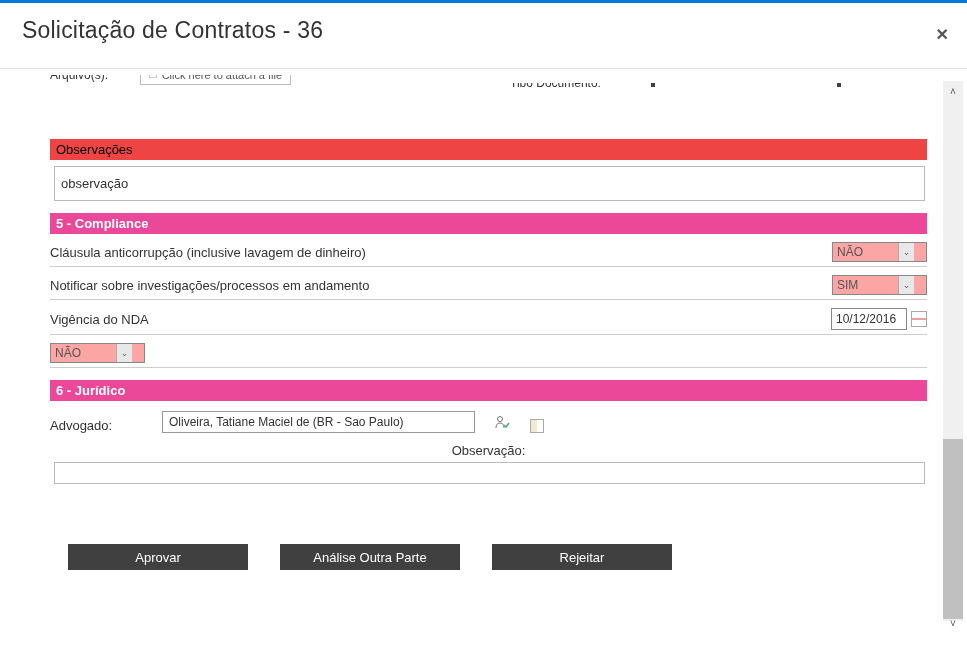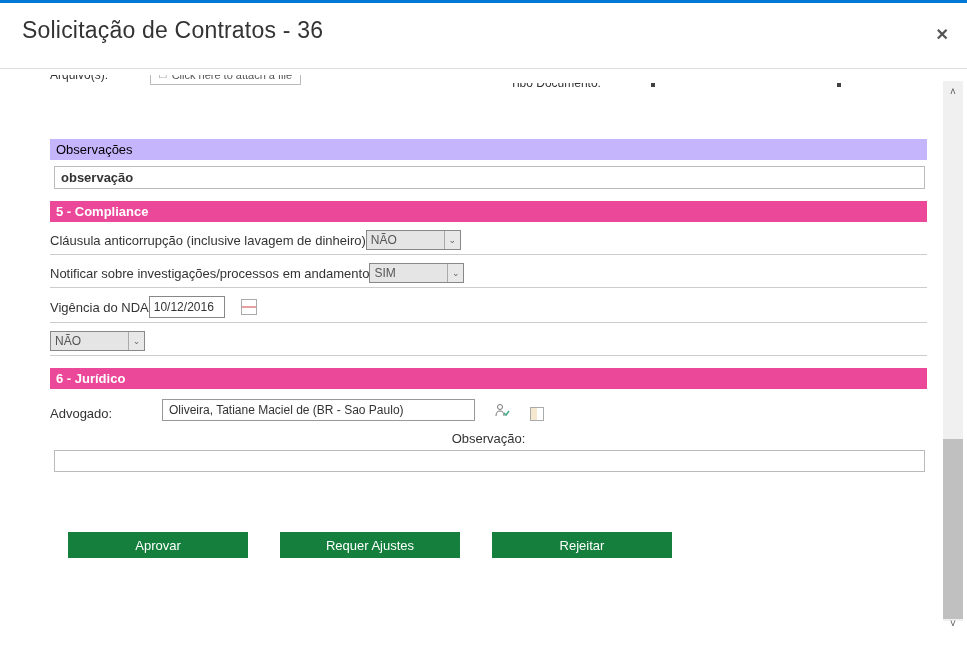--- a/index.html
+++ b/index.html
@@ -74,21 +74,20 @@
       position: absolute;
       right: 4px;
       top: 370px;
       width: 20px;
       height: 180px;
       background: #c0c0c0;
     }
     .attach-row {
       display: flex;
       align-items: center;
-      gap: 10px;
       margin-top: 6px;
       height: 12px;
       overflow: hidden;
     }
     .attach-label-cut {
       font-size: 12px;
       color: #333;
       width: 90px;
       overflow: hidden;
       white-space: nowrap;
@@ -139,86 +138,86 @@
       content: "▾";
       position: absolute;
       right: 3px;
       top: 1px;
       font-size: 10px;
       border: 1px solid #999;
       padding: 0 2px;
       background: #f5f5f5;
     }
     .green-header {
-      background: #c4b5fd;
+      background: #ef4444;
       color: #000;
       padding: 3px 6px;
       font-size: 13px;
       margin-top: 52px;
       font-weight: 400;
     }
     .obs-input {
       width: calc(100% - 6px);
       margin-left: 4px;
       margin-top: 6px;
       border: 1px solid #bbb;
-      padding: 3px 6px;
-      font-size: 13px;
-      color: #333;
-      font-weight: bold;
+      padding: 9px 6px;
+      font-size: 13px;
+      color: #333;
     }
     .black-header {
       background: #ec4899;
       color: #fff;
       padding: 3px 6px;
       font-size: 13px;
       font-weight: bold;
       margin-top: 12px;
     }
     .compliance-row {
       display: flex;
       align-items: center;
+      justify-content: space-between;
       border-bottom: 1px solid #ccc;
       padding: 4px 0 4px 0;
       margin-top: 4px;
     }
     .compliance-label {
       font-size: 13px;
       color: #333;
     }
     .select-box {
       border: 1px solid #888;
       width: 95px;
       height: 20px;
       display: flex;
       align-items: center;
       justify-content: space-between;
-      padding: 0 0 0 4px;
-      background: #e5e5e5;
+      padding: 0 12px 0 4px;
+      background: #fca5a5;
       cursor: pointer;
     }
     .select-value {
       font-size: 12px;
       color: #555;
     }
     .select-arrow {
       width: 16px;
       height: 18px;
       background: #e8e8e8;
       border-left: 1px solid #aaa;
       display: flex;
       align-items: center;
       justify-content: center;
       font-size: 9px;
       color: #666;
     }
     .date-group {
       display: flex;
       align-items: center;
-      gap: 16px;
+      gap: 4px;
     }
     .date-input {
       border: 1px solid #888;
       width: 76px;
       height: 22px;
       padding: 0 4px;
       font-size: 12px;
       text-align: left;
       color: #333;
     }
@@ -278,21 +277,21 @@
       height: 22px;
       padding: 3px 6px;
     }
     .button-row {
       display: flex;
       gap: 32px;
       margin-top: 60px;
       padding-left: 18px;
     }
     .action-btn {
-      background: #15803d;
+      background: #404040;
       color: #fff;
       border: none;
       width: 180px;
       height: 26px;
       font-size: 13px;
       cursor: pointer;
       font-family: inherit;
     }
   </style>
 </head>
@@ -371,21 +370,21 @@
         </svg>
       </span>
       <span class="book-icon"></span>
     </div>
     <div class="obs2-label">Observação:</div>
     <input class="obs2-input" type="text" value="" style="">
   </div>
 
   <div class="button-row">
     <button class="action-btn">Aprovar</button>
-    <button class="action-btn">Requer Ajustes</button>
+    <button class="action-btn">Análise Outra Parte</button>
     <button class="action-btn">Rejeitar</button>
   </div>
 
   <div class="scrollbar-track"></div>
   <div class="scroll-arrow-up">˄</div>
   <div class="scroll-thumb"></div>
   <div class="scroll-arrow-down">˅</div>
 
 </div>
 

